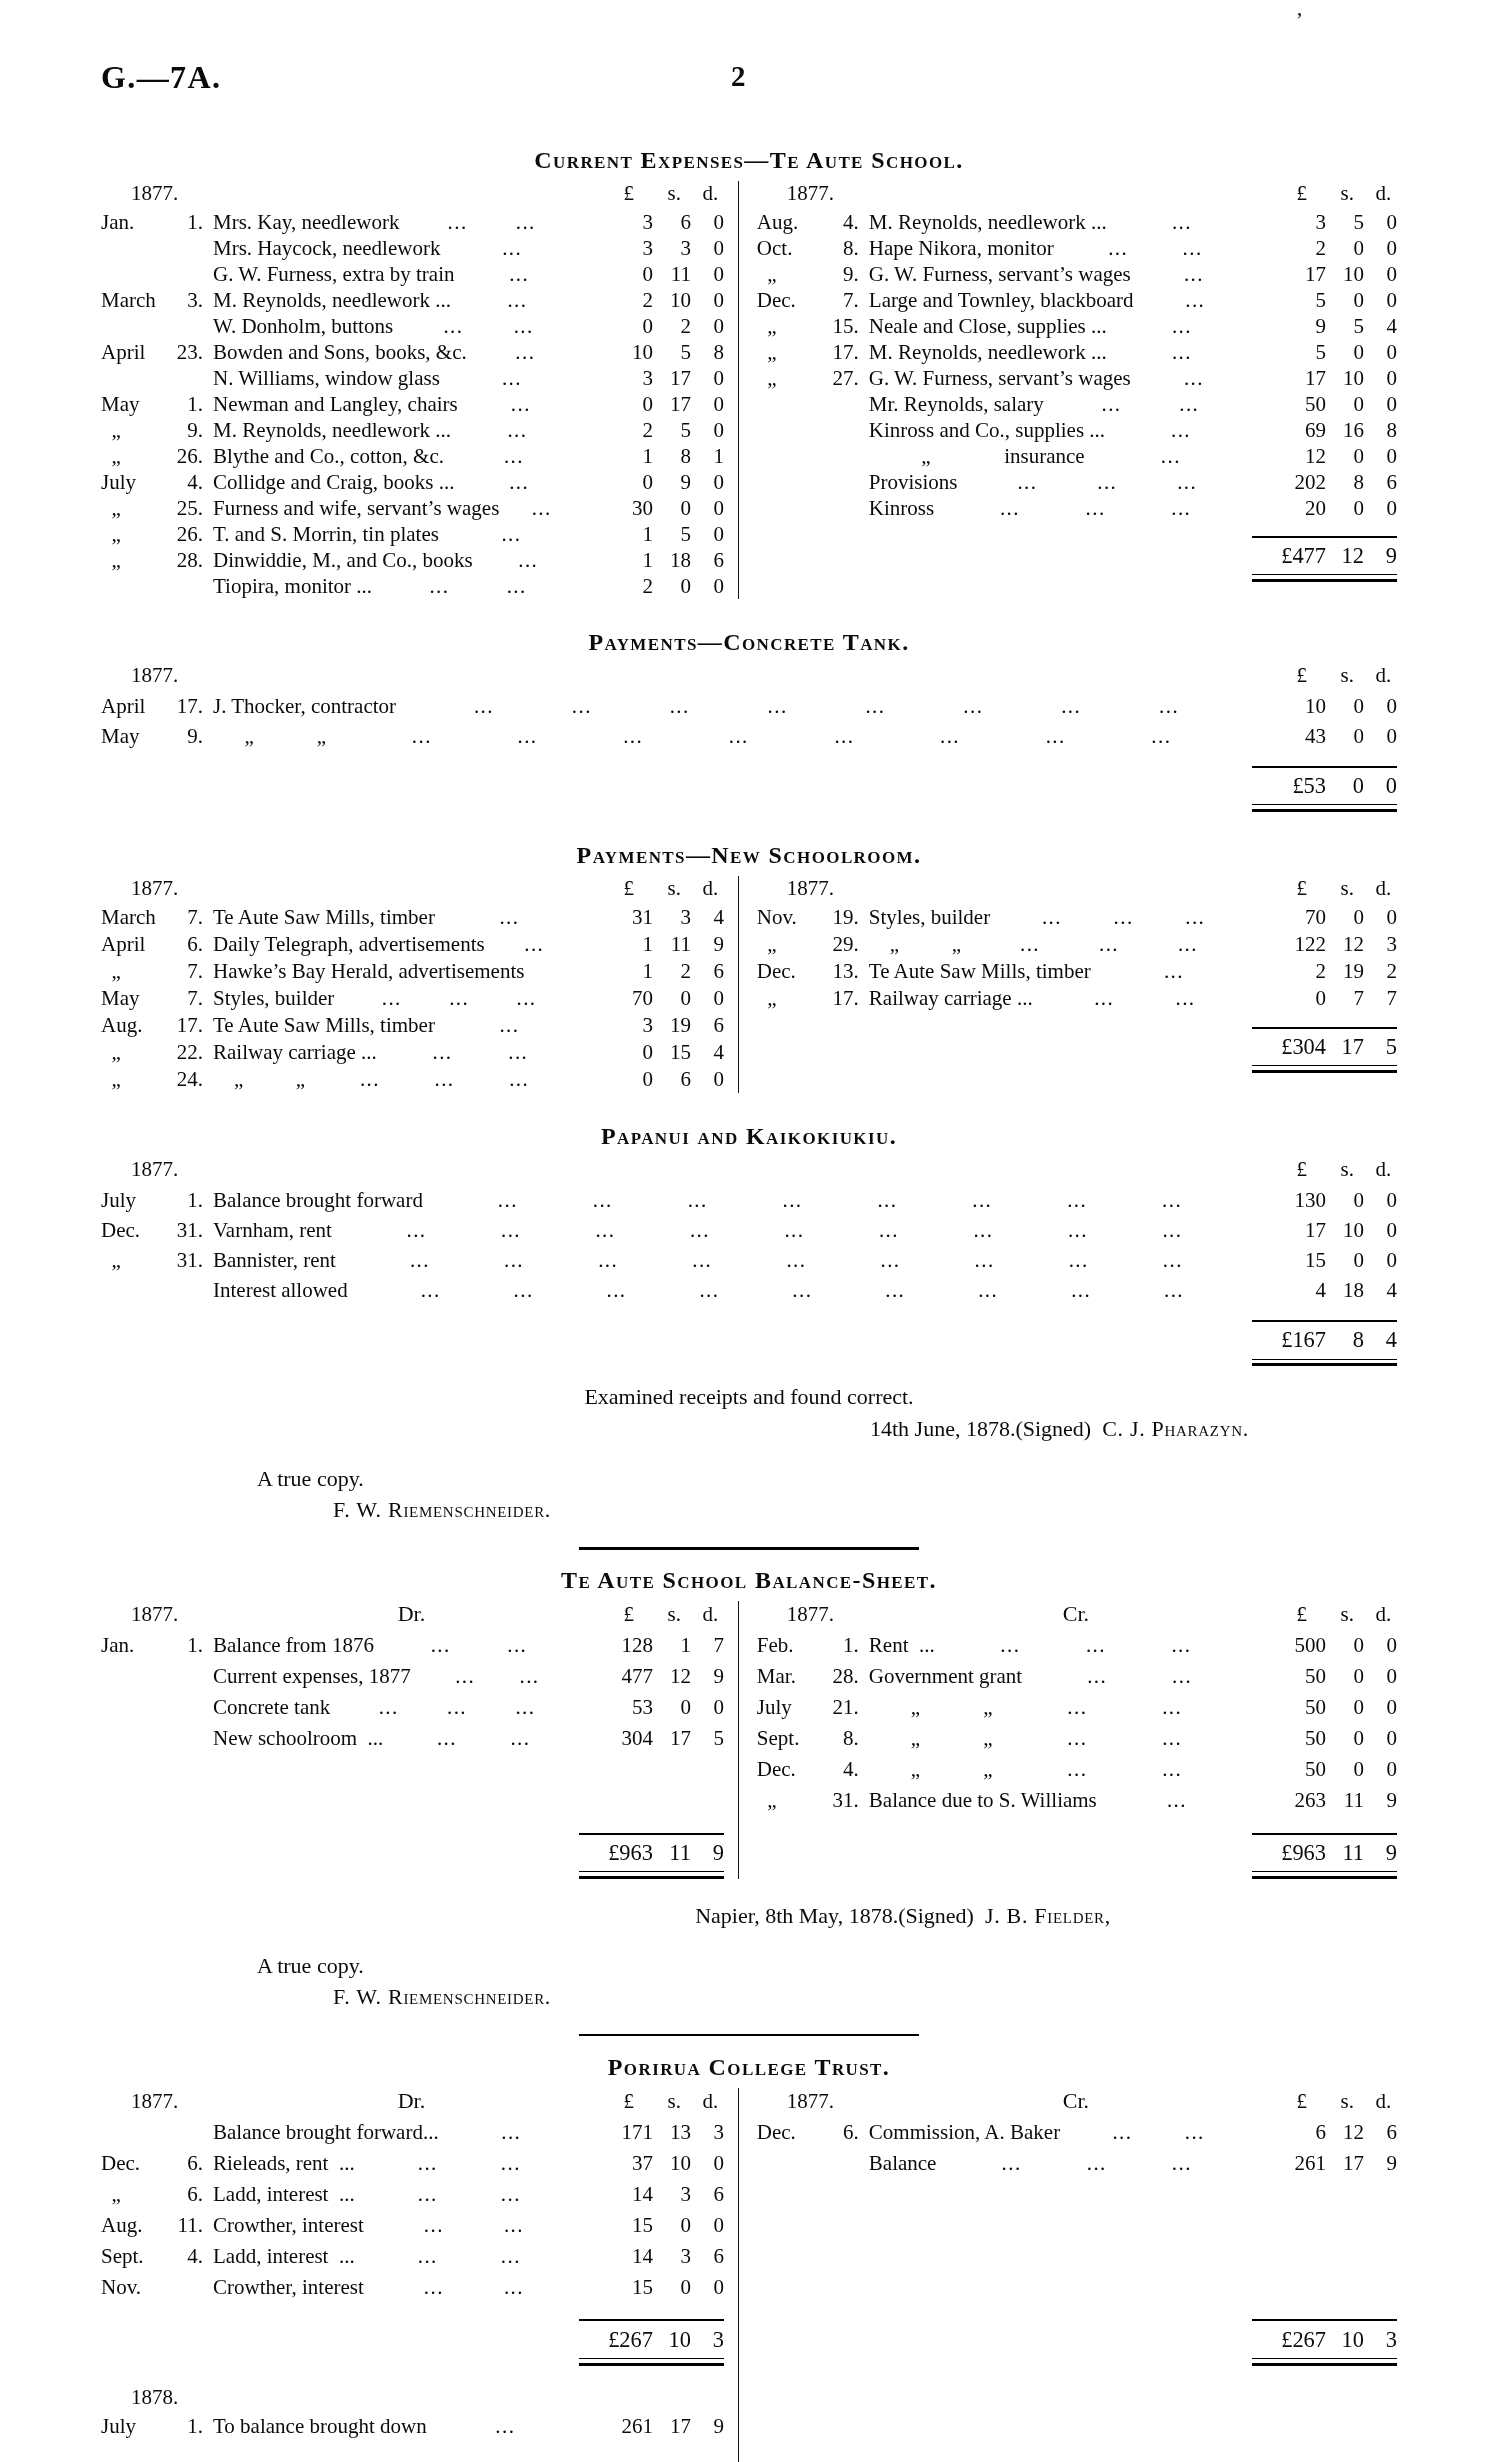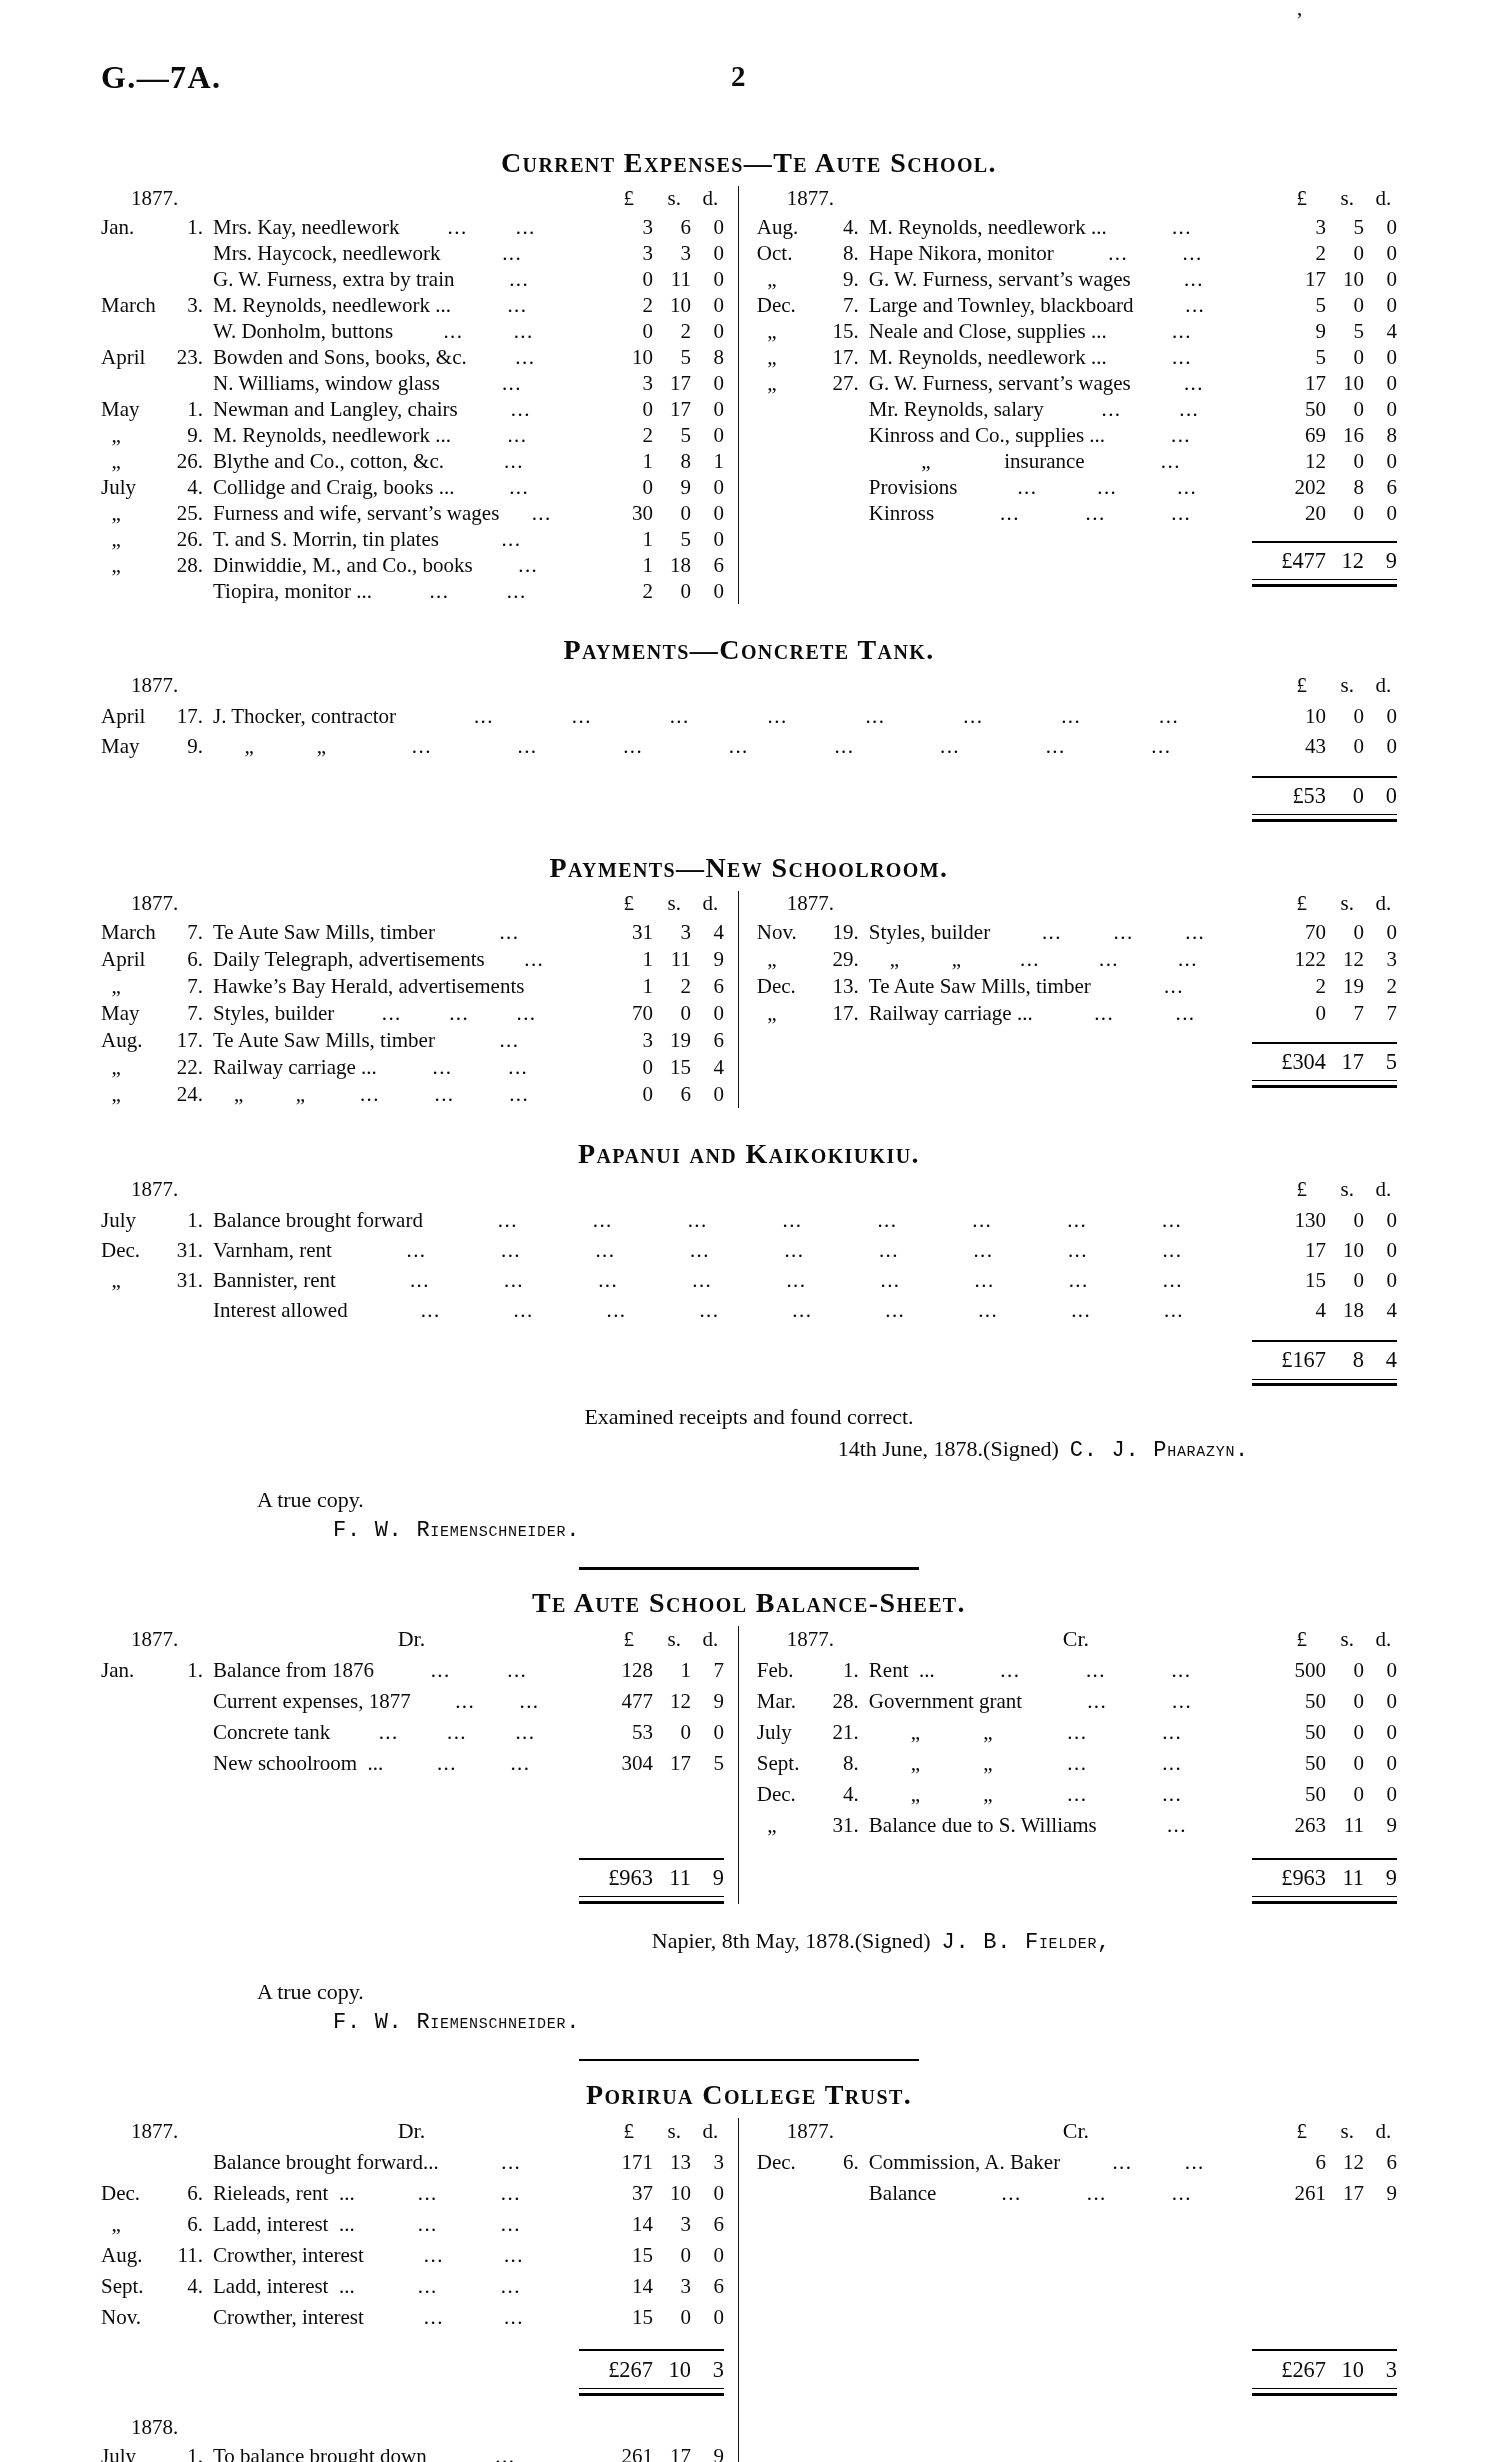--- a/index.html
+++ b/index.html
@@ -12,21 +12,21 @@
 
   
   .pg-header{position:relative;height:58px;}
   .doc-ref{font-size:32px;font-weight:bold;letter-spacing:1.4px;}
   .page-num{position:absolute;left:630px;top:1.4px;font-size:29px;font-weight:bold;}
   .corner-mark{position:absolute;right:94px;top:-52px;font-size:22px;}
 
   
   .sec-title{
     text-align:center;font-variant:small-caps;font-weight:600;
-    font-size:28px;letter-spacing:1.4px;margin:0 0 7.2px 0;
+    font-size:24px;letter-spacing:1.4px;margin:0 0 7.2px 0;
   }
   .section{margin-top:30px;}
 
   
   .two-col{display:grid;grid-template-columns:1fr 1.03fr;}
   .colL{border-right:1.4px solid #151515;padding-right:14.5px;}
   .colR{padding-left:17.4px;}
 
   .col-head{display:flex;align-items:baseline;font-size:21px;margin-bottom:2.9px;}
   .col-head .year{width:138px;text-indent:30px;}
@@ -59,21 +59,21 @@
   .s-balance .lrow,.s-porirua .lrow{line-height:31px;}
   .after-block{margin-top:19px;font-size:21px;}
   .after-block .year-line{text-indent:30px;margin-bottom:1.4px;}
 
   
   .sig{margin-top:18px;font-size:22px;}
   .sig .line1{text-align:center;}
   .sig .line2{display:flex;justify-content:flex-end;padding:5.8px 148px 0 54px;}
   .sig .line2.narrowR{padding-right:286px;}
   .sig .line3{text-align:right;padding-right:217px;margin-top:2.9px;}
-  .sc{font-variant:small-caps;letter-spacing:0.7px;font-family:Liberation Mono, monospace;}
+  .sc{font-variant:small-caps;letter-spacing:0.7px;}
   .truecopy{padding-left:156px;margin-top:24.6px;}
   .sig-name{padding-left:232px;margin-top:4.3px;}
 
   .divider{width:340px;height:2.2px;background:#000;margin:24.6px auto 17.4px auto;}
 </style>
 </head>
 <body>
 
 <div class="page">
   <div class="content">

